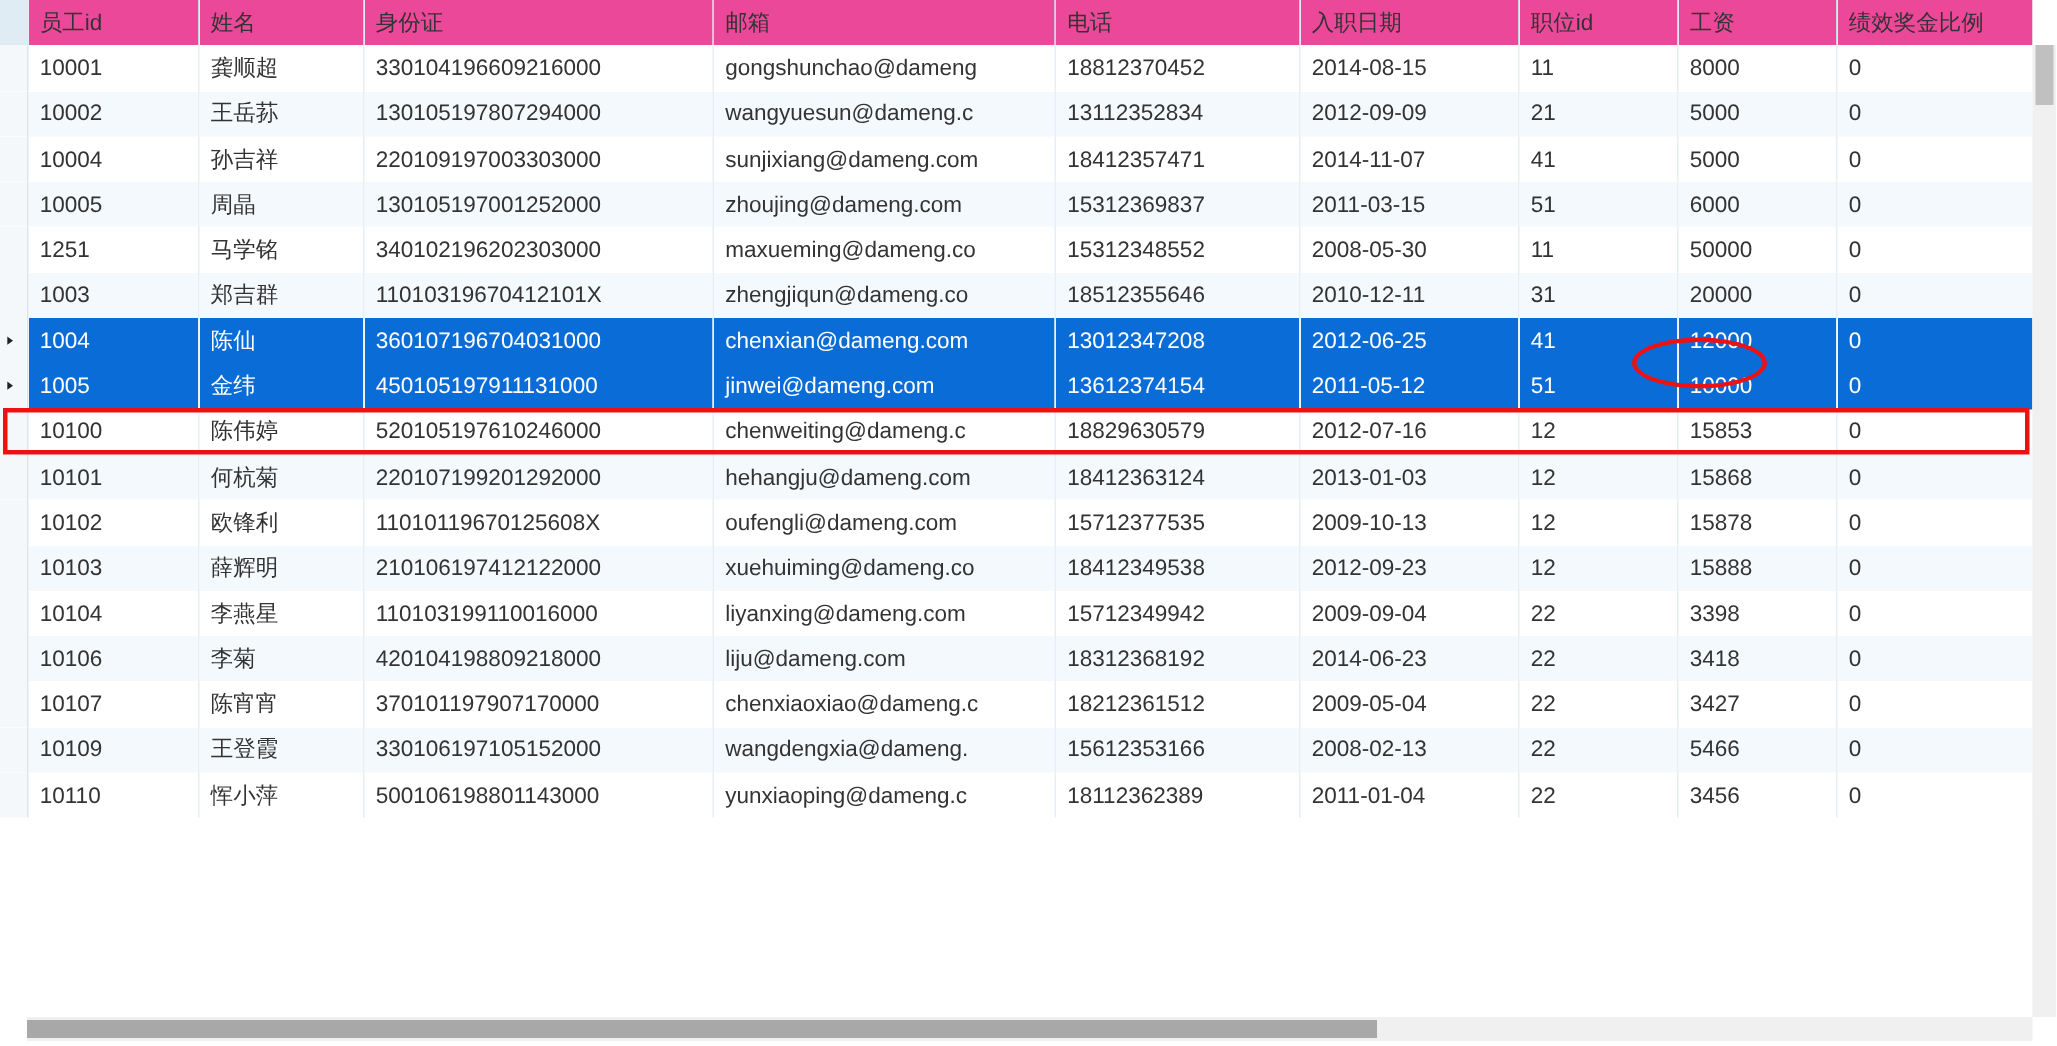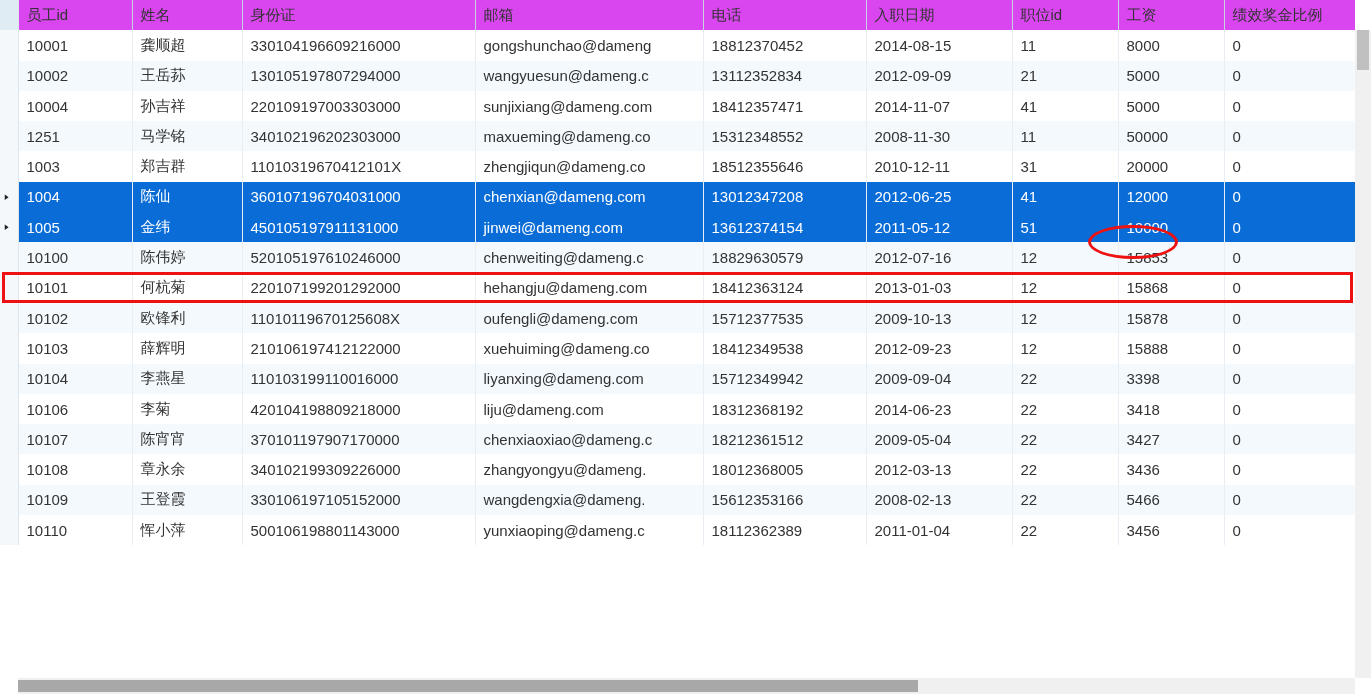--- a/index.html
+++ b/index.html
@@ -31,21 +31,21 @@
   th, td {
     text-align: left;
     padding: 0 8px;
     height: 30.3px;
     overflow: hidden;
     white-space: nowrap;
     text-overflow: clip;
     border-right: 1px solid #e8eef4;
   }
   th {
-    background: #d946ef;
+    background: #ec4899;
     color: #333;
     font-weight: 400;
     font-size: 15px;
     border-right: 1px solid #c5d4e0;
   }
   .gutter {
     width: 18px;
     background: #f4f8fb;
     border-right: 1px solid #dce6ee;
     text-align: center;
@@ -192,26 +192,38 @@
             <td>220109197003303000</td>
             <td>sunjixiang@dameng.com</td>
             <td>18412357471</td>
             <td>2014-11-07</td>
             <td>41</td>
             <td>5000</td>
             <td>0</td>
           </tr>
           <tr>
             <td class="gutter"></td>
+            <td>10005</td>
+            <td>周晶</td>
+            <td>130105197001252000</td>
+            <td>zhoujing@dameng.com</td>
+            <td>15312369837</td>
+            <td>2011-03-15</td>
+            <td>51</td>
+            <td>6000</td>
+            <td>0</td>
+          </tr>
+          <tr>
+            <td class="gutter"></td>
             <td>1251</td>
             <td>马学铭</td>
             <td>340102196202303000</td>
             <td>maxueming@dameng.co</td>
             <td>15312348552</td>
-            <td>2008-11-30</td>
+            <td>2008-05-30</td>
             <td>11</td>
             <td>50000</td>
             <td>0</td>
           </tr>
           <tr>
             <td class="gutter"></td>
             <td>1003</td>
             <td>郑吉群</td>
             <td>11010319670412101X</td>
             <td>zhengjiqun@dameng.co</td>
@@ -320,32 +332,20 @@
           <tr>
             <td class="gutter"></td>
             <td>10107</td>
             <td>陈宵宵</td>
             <td>370101197907170000</td>
             <td>chenxiaoxiao@dameng.c</td>
             <td>18212361512</td>
             <td>2009-05-04</td>
             <td>22</td>
             <td>3427</td>
-            <td>0</td>
-          </tr>
-          <tr>
-            <td class="gutter"></td>
-            <td>10108</td>
-            <td>章永余</td>
-            <td>340102199309226000</td>
-            <td>zhangyongyu@dameng.</td>
-            <td>18012368005</td>
-            <td>2012-03-13</td>
-            <td>22</td>
-            <td>3436</td>
             <td>0</td>
           </tr>
           <tr>
             <td class="gutter"></td>
             <td>10109</td>
             <td>王登霞</td>
             <td>330106197105152000</td>
             <td>wangdengxia@dameng.</td>
             <td>15612353166</td>
             <td>2008-02-13</td>

